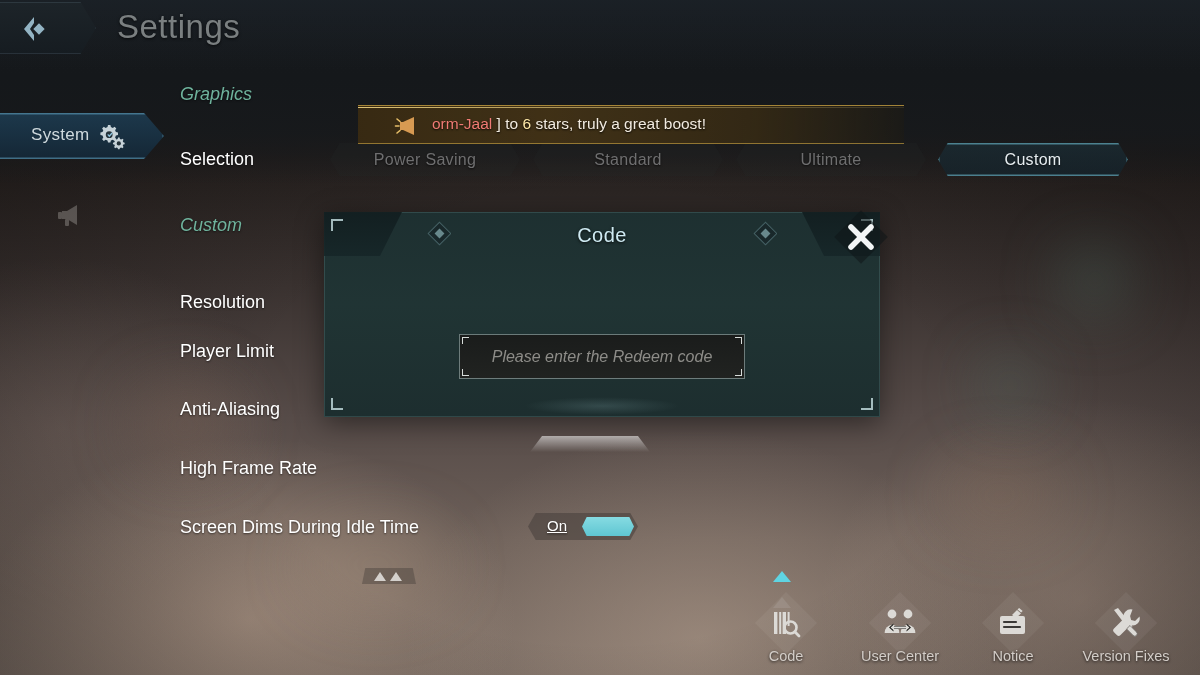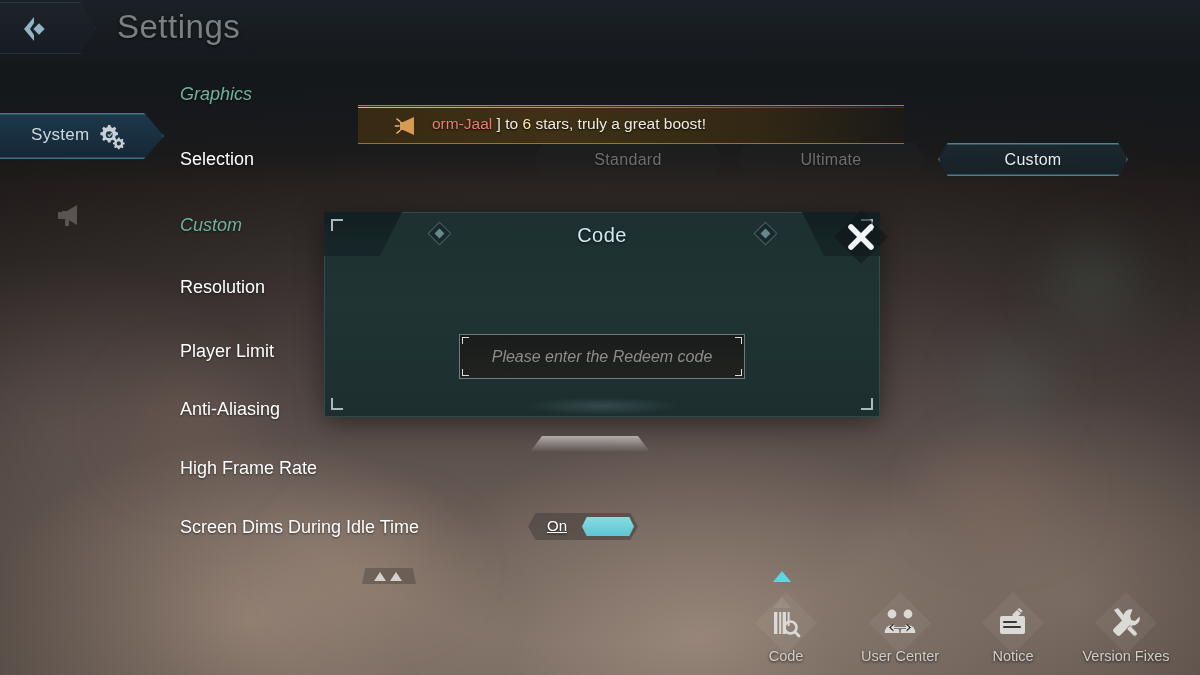--- a/index.html
+++ b/index.html
@@ -342,28 +342,31 @@
   <svg class="tab-notice-icon" viewBox="0 0 34 30">
     <path d="M6 11 h5 l10-6 v20 l-10-6 h-5 z" fill="#cfcbc6"></path>
     <rect x="2" y="12" width="4" height="7" rx="1" fill="#cfcbc6"></rect>
     <rect x="9" y="19" width="4" height="7" rx="1" fill="#cfcbc6"></rect>
   </svg>
 
   <div class="settings-col">
     <div class="set-label accent" style="top:84px">Graphics</div>
     <div class="set-label" style="top:149px">Selection</div>
     <div class="set-label accent" style="top:215px">Custom</div>
-    <div class="set-label" style="top:277px">Resolution</div>
+    <div class="set-label" style="top:292px">Resolution</div>
     <div class="set-label" style="top:341px">Player Limit</div>
     <div class="set-label" style="top:399px">Anti-Aliasing</div>
     <div class="set-label" style="top:458px">High Frame Rate</div>
     <div class="set-label" style="top:517px">Screen Dims During Idle Time</div>
   </div>
 
   <div class="preset-row">
+    <div class="preset" style="left:0px;width:190px">
+        <span>Power Saving</span>
+      </div>
     <div class="preset" style="left:203px;width:190px">
         <span>Standard</span>
       </div>
     <div class="preset" style="left:406px;width:190px">
         <span>Ultimate</span>
       </div>
     <div class="preset selected" style="left:608px;width:190px">
         <span>Custom</span>
       </div>
   </div>

